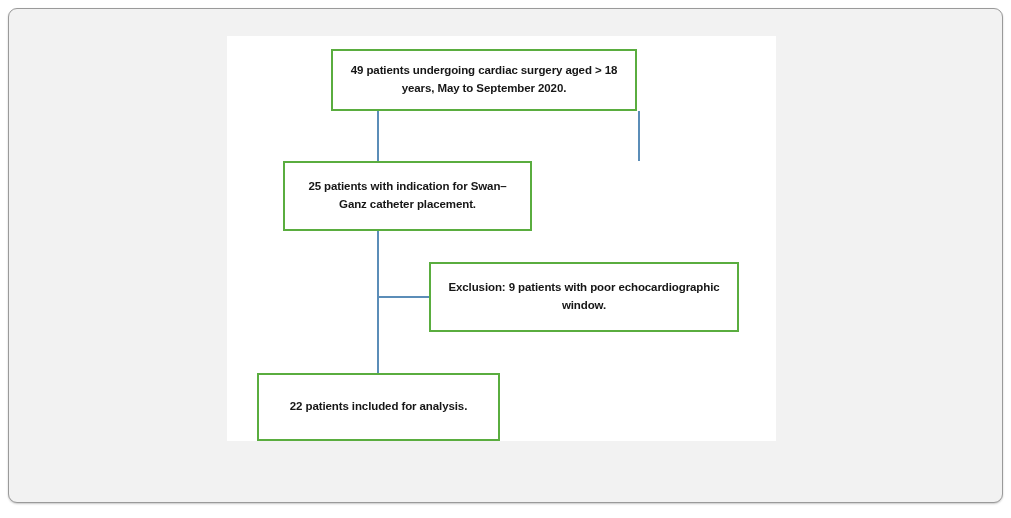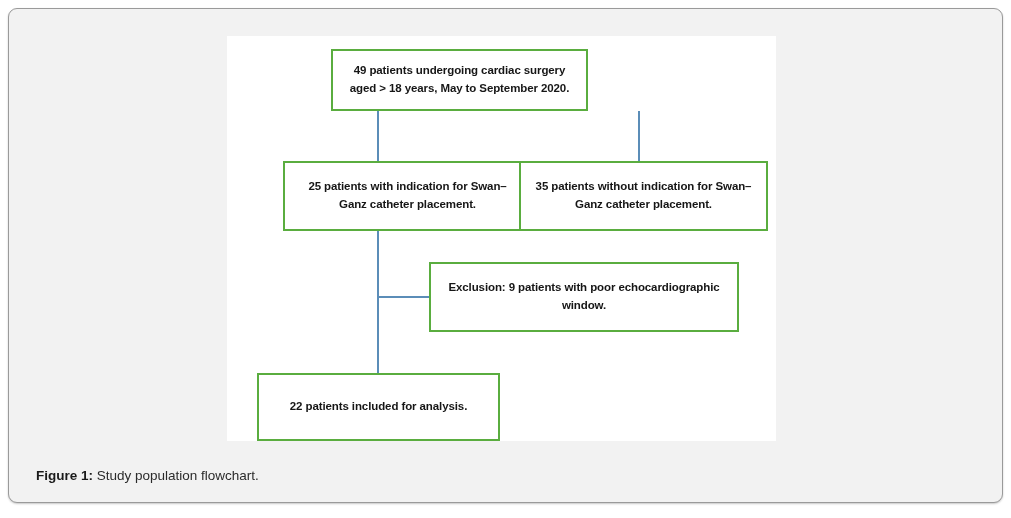--- a/index.html
+++ b/index.html
@@ -61,21 +61,21 @@
     text-align: center;
     font-family: "Liberation Sans", sans-serif;
     font-weight: bold;
     font-size: 11.5px;
     line-height: 1.55;
     color: #161616;
     letter-spacing: -0.1px;
   }
 
   
-  #box-enrolled   { left: 104px;  top: 13px;  width: 257px; height: 62px; }
+  #box-enrolled   { left: 104px;  top: 13px;  width: 306px; height: 62px; }
   #box-indication { left:  19px;  top: 125px; width: 249px; height: 70px; margin-left: 37px; }
   #box-no-indication { left: 292px; top: 125px; width: 249px; height: 70px; }
   #box-exclusion  { left: 202px;  top: 226px; width: 310px; height: 70px; }
   #box-analysis   { left:  30px;  top: 337px; width: 243px; height: 68px; }
 
   
   #conn-top-left    { left: 150px; top: 75px;  height: 50px; }
   #conn-top-right   { left: 411px; top: 75px;  height: 50px; }
   #conn-main-stem   { left: 150px; top: 195px; height: 147px; }
   #conn-exclusion   { left: 152px; top: 260px; width: 50px; }
@@ -109,31 +109,25 @@
     <div class="connector h" id="conn-exclusion"></div>
 
     <div class="flow-box" id="box-enrolled">
       <span class="box-text">49 patients undergoing cardiac surgery aged &gt; 18 years, May to September 2020.</span>
     </div>
 
     <div class="flow-box" id="box-indication">
       <span class="box-text">25 patients with indication for Swan–Ganz catheter placement.</span>
     </div>
 
-    <div class="flow-box" id="box-no-indication">
-      <span class="box-text">35 patients without indication for Swan–Ganz catheter placement.</span>
-    </div>
 
     <div class="flow-box" id="box-exclusion">
       <span class="box-text">Exclusion: 9 patients with poor echocardiographic window.</span>
     </div>
 
     <div class="flow-box" id="box-analysis">
       <span class="box-text">22 patients included for analysis.</span>
     </div>
 
   </div>
 
-  <div id="figure-caption">
-    <span class="caption-label">Figure 1:</span><span class="caption-text"> Study population flowchart.</span>
-  </div>
 
 </div>
 
 </body></html>

